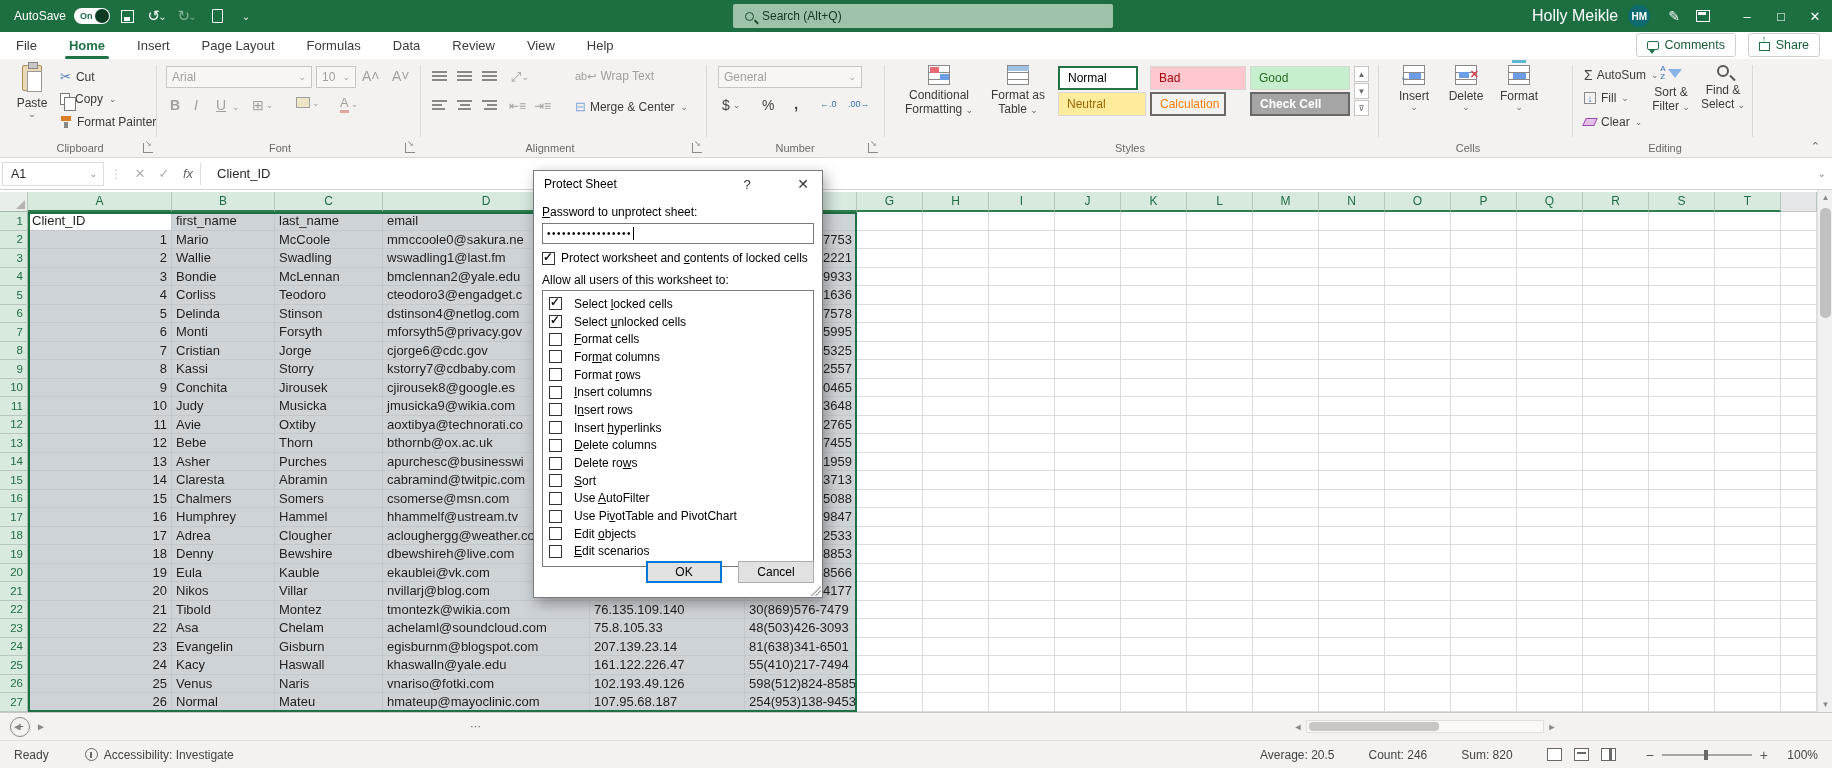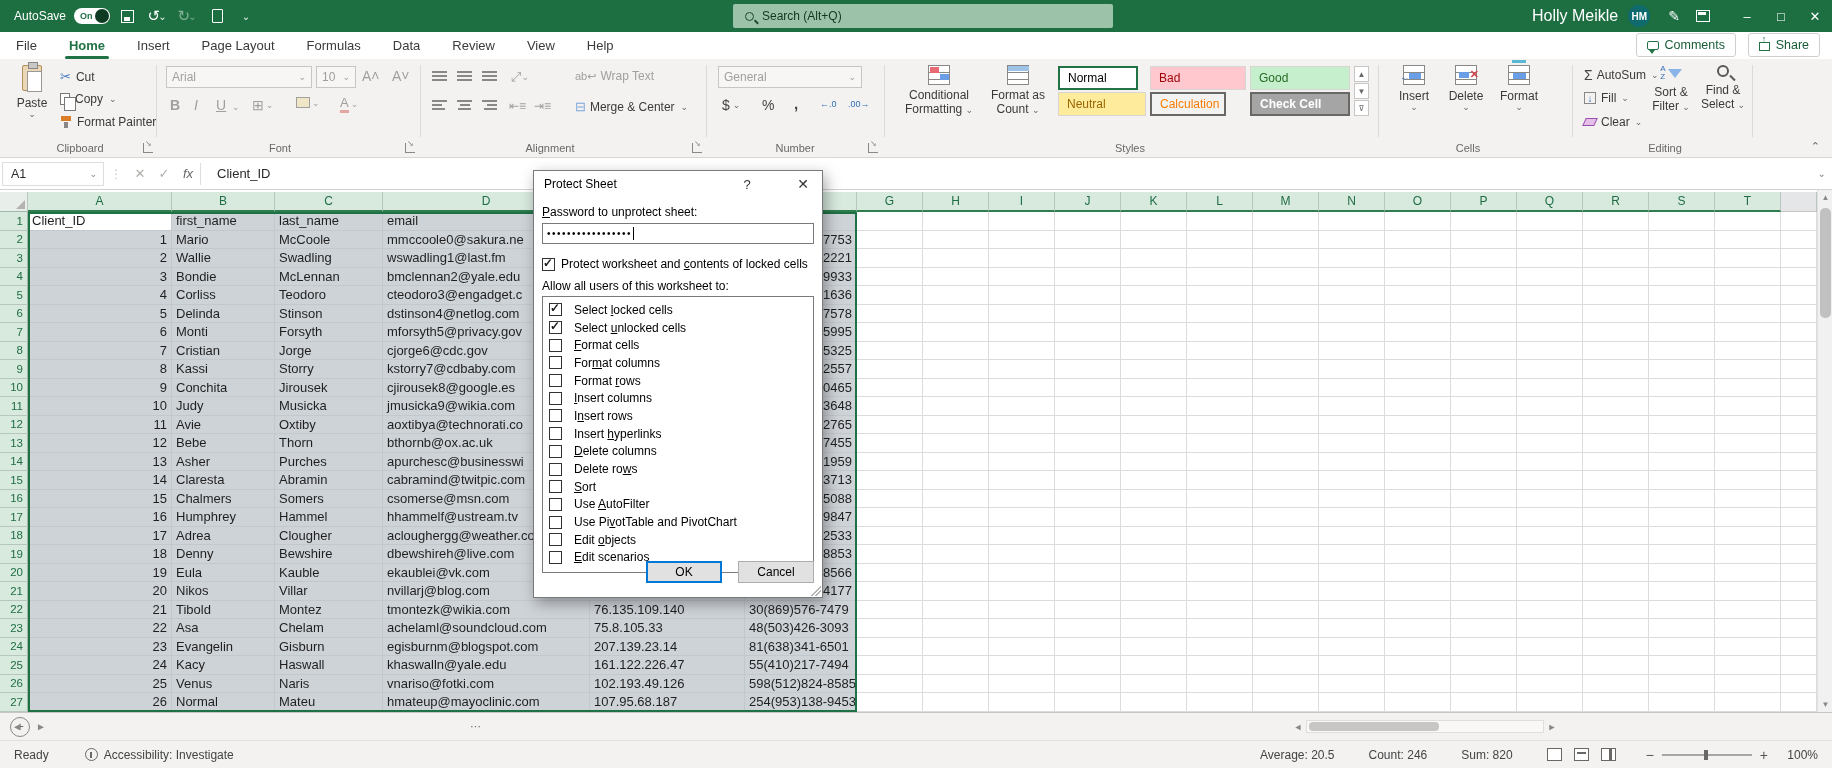--- a/index.html
+++ b/index.html
@@ -131,21 +131,21 @@
   #dlg-title { position:absolute; left:0; top:0; right:0; height:26px; display:flex; align-items:center; }
   #dlg-title .t { margin-left:10px; font-size:12px; color:#000; }
   .dlg-sys { position:absolute; top:0; width:30px; height:26px; display:flex; align-items:center; justify-content:center; font-size:13px; color:#333; }
   #dlg-help { right:60px; }
   #dlg-close { right:4px; font-size:14px; }
   #dlg-body { position:absolute; left:8px; right:8px; top:30px; bottom:8px; }
   .dlg-label { font-size:12px; color:#000; margin-top:4px; }
   #pwd-field { margin-top:4px; width:100%; height:21px; border:1px solid #7a7a7a; background:#fff; display:flex; align-items:center;
     padding:0 4px; font-size:10px; letter-spacing:1.5px; color:#000; overflow:hidden; }
   #pwd-field .caret-bar { width:1px; height:13px; background:#000; margin-left:1px; }
-  .cb-row { display:flex; align-items:center; margin-top:13px; }
+  .cb-row { display:flex; align-items:center; margin-top:7px; }
   .cb-box { width:13px; height:13px; border:1px solid #333; background:#fff; margin-right:6px; position:relative; flex:none; }
   .cb-box.checked:after { content:"✓"; position:absolute; left:0px; top:-3px; font-size:12px; font-weight:bold; color:#1a1a1a; }
   #allow-label { margin-top:8px; }
   #opt-list { margin-top:3px; border:1px solid #7a7a7a; height:277px; overflow:hidden; padding:4px 0 0 4px; background:#fff; }
   .opt-row { display:flex; align-items:center; height:17.7px; }
   .opt-row .cb-box { margin-left:2px; }
   .mn { text-decoration:underline; }
   #dlg-buttons { position:absolute; right:0; bottom:6px; display:flex; }
   .dlg-btn { width:76px; height:22px; display:flex; align-items:center; justify-content:center; font-size:12px; background:#e1e1e1; }
   #ok-btn { border:2px solid #0078d7; margin-right:16px; background:#e5f1fb00; background:#e1e1e1; }
@@ -388,21 +388,21 @@
           <span class="gi-accent" style="left:11px; top:8px; background:#6a9fe8;"></span>
         </span>
       <span class="rtxt" style="margin-top:3px;">Conditional</span>
       <span class="rtxt"><span>Formatting</span> <span class="caret">⌄</span></span>
     </div>
     <div class="rbtn-lg" style="left:985px; top:6px; width:66px;">
       <span class="i-grid">
           <span class="gi-accent" style="left:0; top:0; width:21px; height:5px; background:#9dc3e6;"></span>
         </span>
       <span class="rtxt" style="margin-top:3px;">Format as</span>
-      <span class="rtxt"><span>Count</span> <span class="caret">⌄</span></span>
+      <span class="rtxt"><span>Table</span> <span class="caret">⌄</span></span>
     </div>
     <div id="styles-gallery">
         <div class="sg-cell" style="left: 1058px; top: 7px; width: 80px; background: rgb(255, 255, 255); color: rgb(0, 0, 0); border: 2px solid rgb(33, 115, 70);">Normal</div>
         <div class="sg-cell" style="left: 1150px; top: 7px; width: 96px; background: rgb(255, 199, 206); color: rgb(156, 0, 6);">Bad</div>
         <div class="sg-cell" style="left: 1250px; top: 7px; width: 100px; background: rgb(198, 239, 206); color: rgb(39, 107, 36);">Good</div>
         <div class="sg-cell" style="left: 1058px; top: 33px; width: 88px; background: rgb(255, 235, 156); color: rgb(156, 101, 0);">Neutral</div>
         <div class="sg-cell" style="left: 1150px; top: 33px; width: 76px; background: rgb(242, 242, 242); color: rgb(250, 125, 0); border: 2px solid rgb(106, 104, 102);">Calculation</div>
         <div class="sg-cell" style="left: 1250px; top: 33px; width: 100px; background: rgb(165, 165, 165); color: rgb(255, 255, 255); border: 2px solid rgb(106, 104, 102); font-weight: bold;">Check Cell</div>
       </div>
     <div class="i-gal-scroll" style="left:1354px; top:7px;">▲</div>

